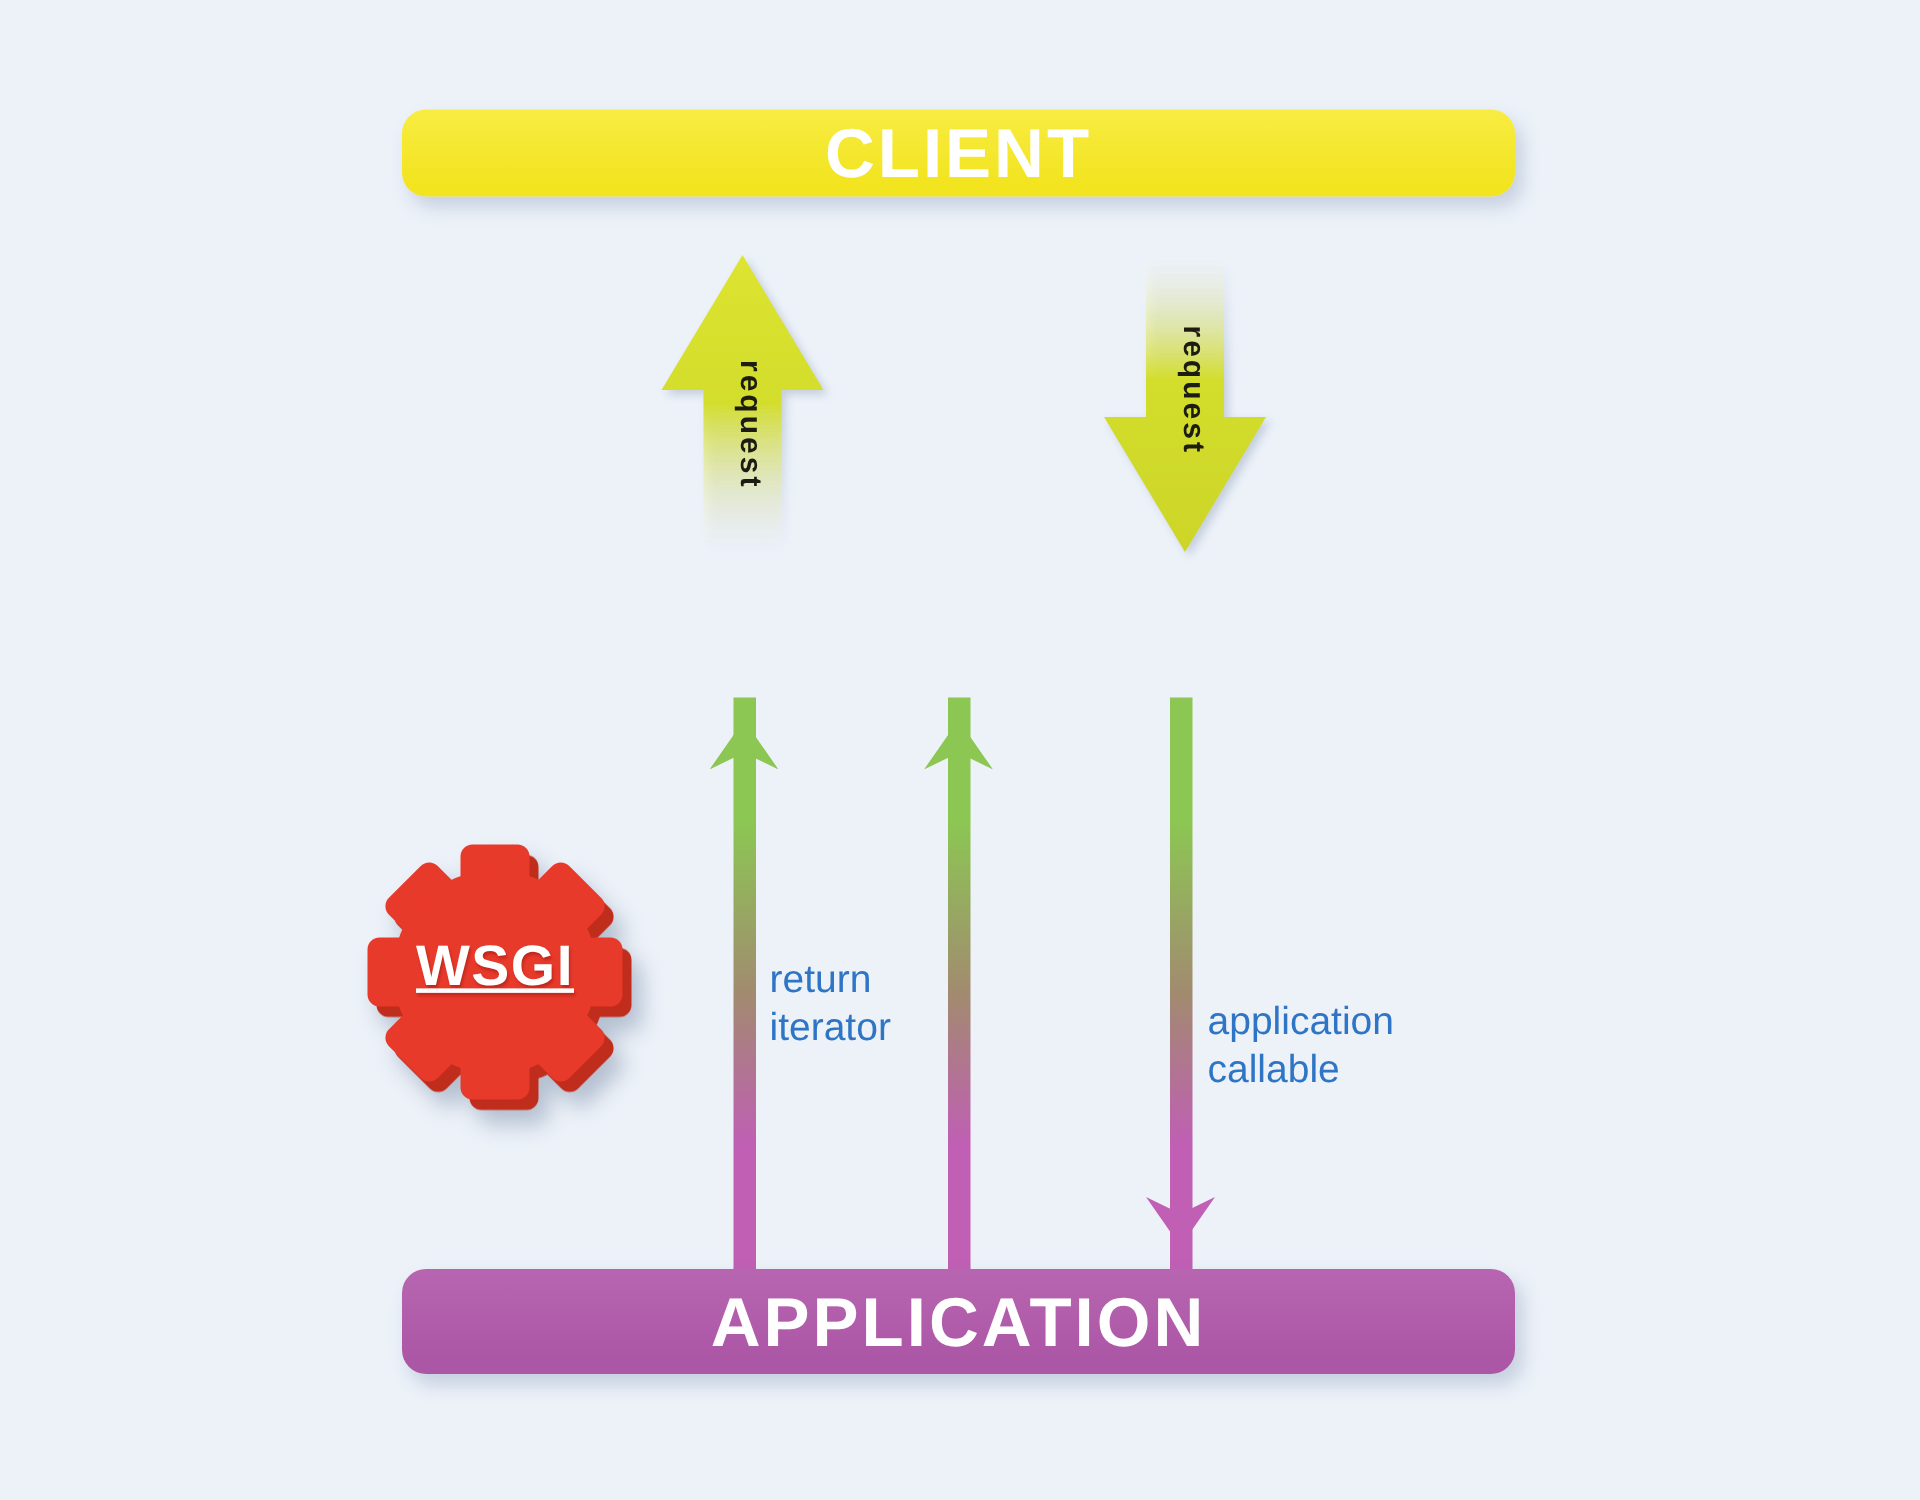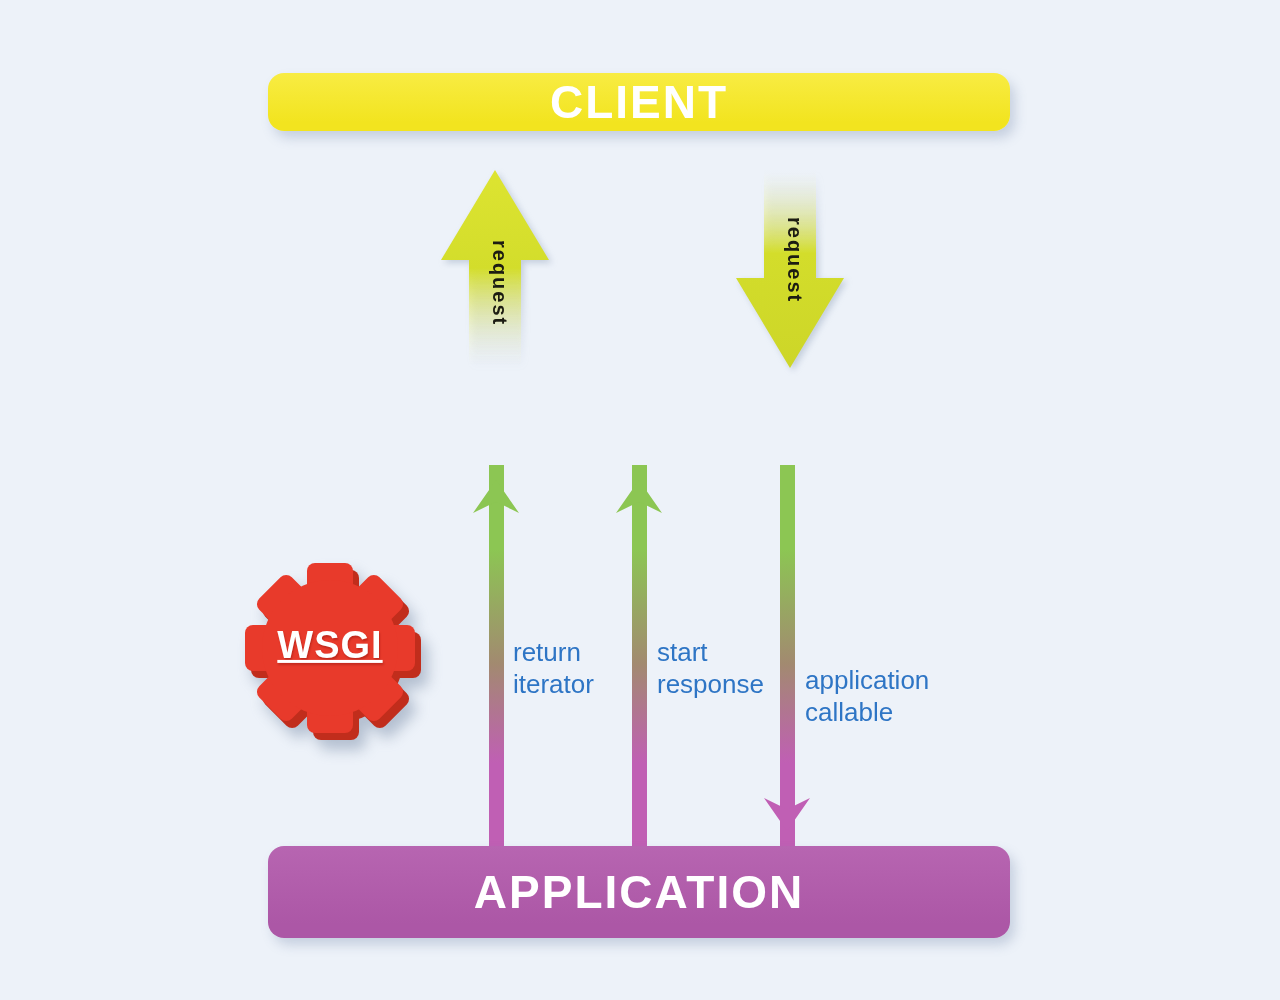--- a/index.html
+++ b/index.html
@@ -21,21 +21,21 @@
   }
   .bar-client {
     top:73px; height:58px;
     background: linear-gradient(180deg, var(--client_yellow_light,#f8ec43) 0%, var(--client_yellow,#f2e41f) 85%);
   }
   .bar-server {
     top:389px; height:77px;
     background: linear-gradient(180deg, var(--server_green_light,#9bcd64) 0%, var(--server_green,#8cc653) 85%);
   }
   .bar-application {
-    top:846px; height:92px;
+    top:846px; height:70px;
     background: linear-gradient(180deg, var(--app_purple_light,#b765b1) 0%, var(--app_purple,#ac57a6) 85%);
   }
 
   
   .big-arrow { position:absolute; filter: drop-shadow(3px 3px 3px rgba(120,140,170,.35)); }
   .arrow-up   { left:435px; top:168px; }
   .arrow-down { left:730px; top:170px; }
 
   .request-label {
     position:absolute; width:30px; text-align:center;
@@ -155,21 +155,20 @@
   </svg>
   <div class="request-label request-label-down">request</div>
 
 
   <div class="connector-line line-1"></div>
   <div class="head head-up head-up-1"></div>
   <div class="connector-label clabel-1">return iterator</div>
 
   <div class="connector-line line-2"></div>
   <div class="head head-up head-up-2"></div>
-  <div class="connector-label clabel-2">start response</div>
 
   <div class="connector-line line-3"></div>
   <div class="head head-down"></div>
   <div class="connector-label clabel-3">application callable</div>
 
   <div class="gear">
     <div class="gear-body">
       <div class="tooth tooth-1"></div>
       <div class="tooth tooth-2"></div>
       <div class="tooth tooth-3"></div>

